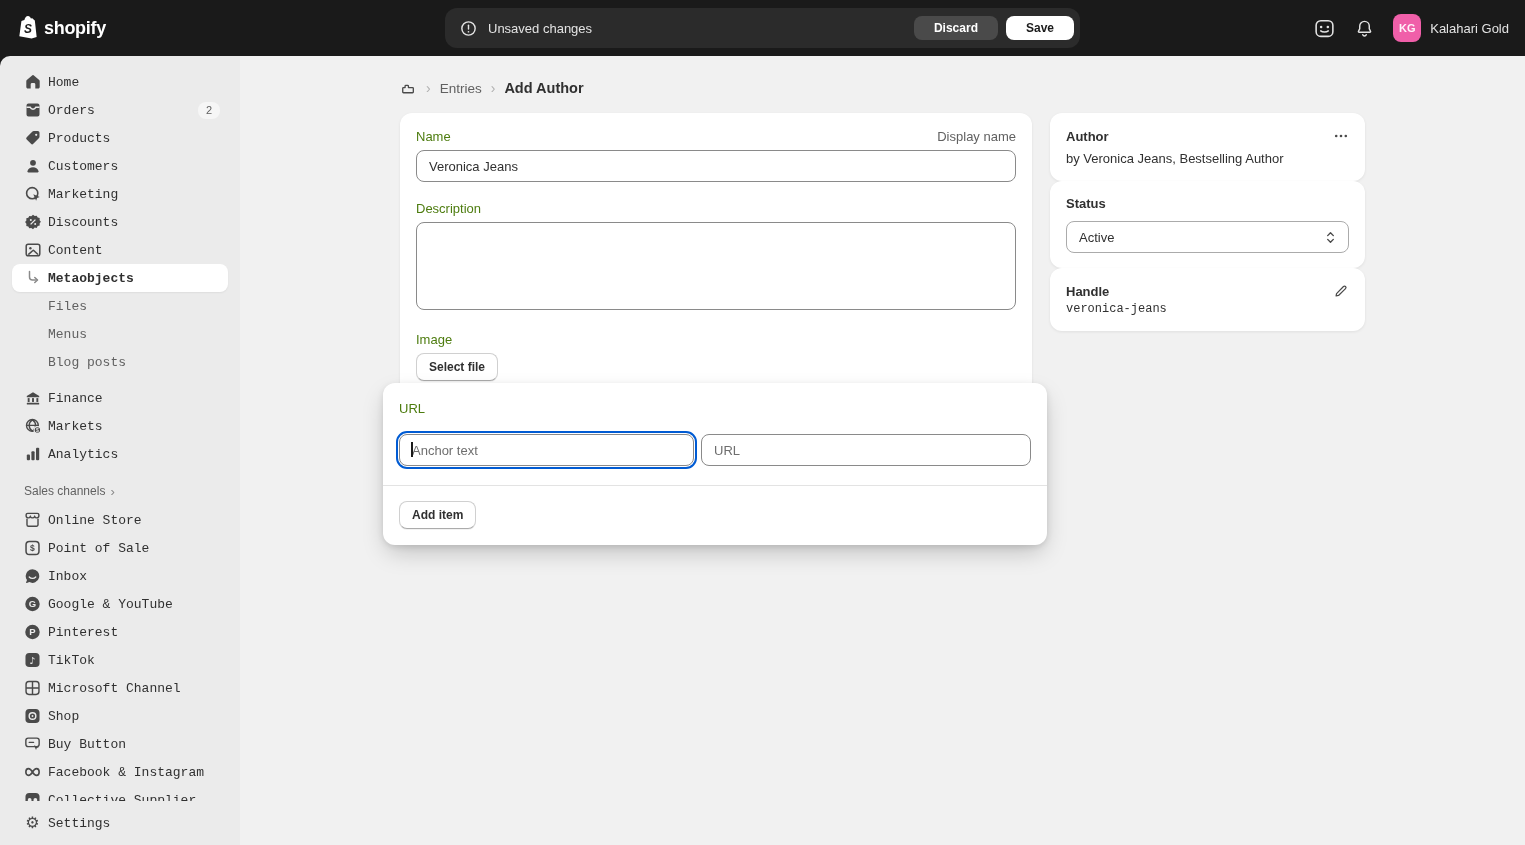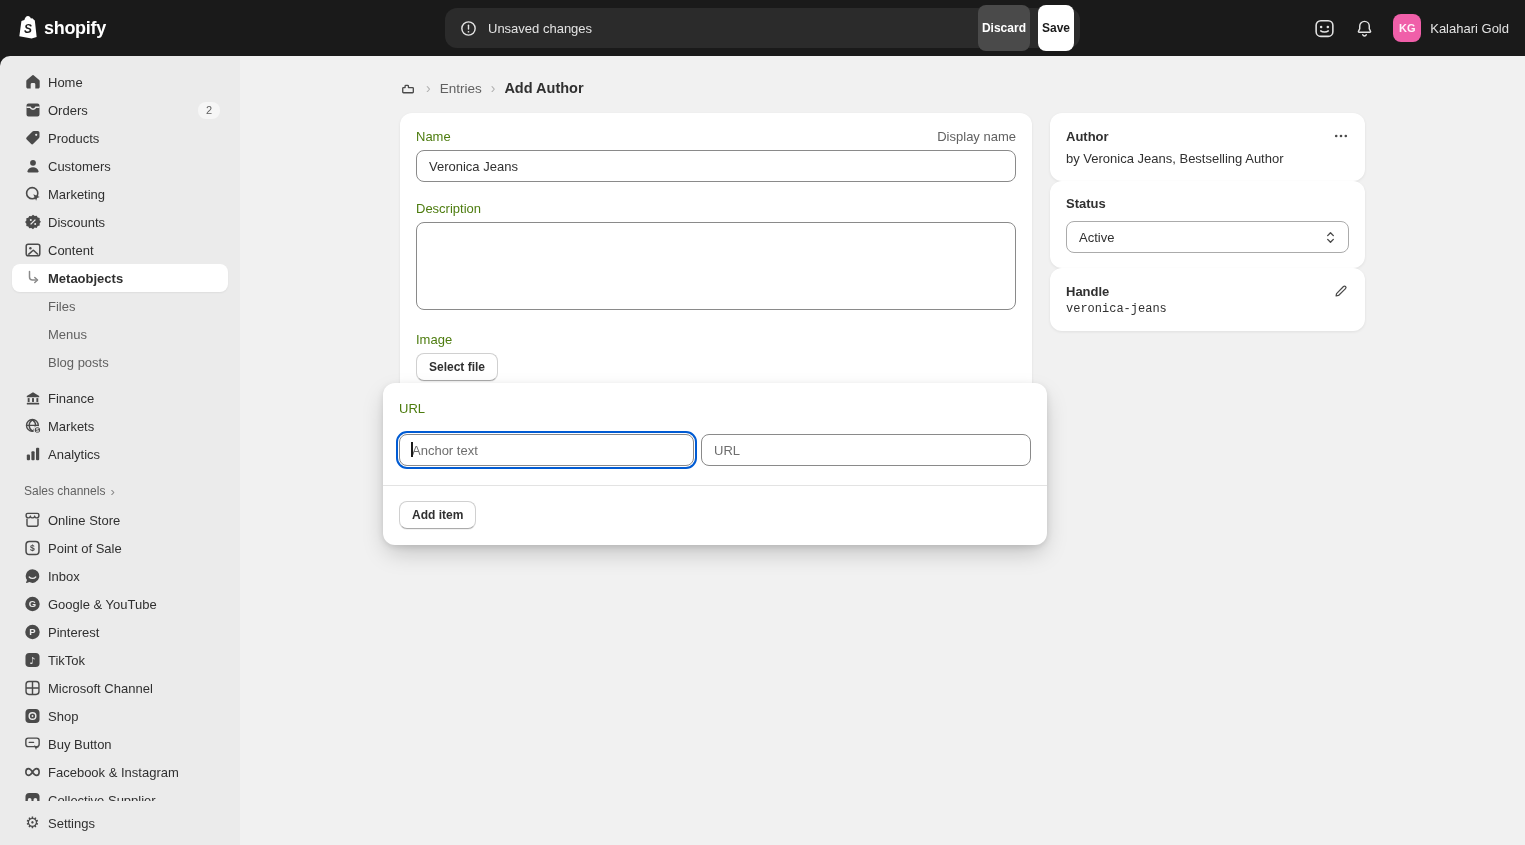--- a/index.html
+++ b/index.html
@@ -19,21 +19,21 @@
   }
   .logo { display: flex; align-items: center; gap: 4px; cursor: pointer; }
   .logo-word { color: #fff; font-size: 18px; font-weight: 700; letter-spacing: -0.3px; }
   .ctx-bar {
     position: absolute; left: 445px; top: 8px; width: 635px; height: 40px;
     background: #2b2b2b; border-radius: 12px; display: flex; align-items: center;
     padding: 0 6px 0 14px; gap: 10px;
   }
   .ctx-text { color: #e3e3e3; font-size: 13px; }
   .ctx-actions { margin-left: auto; display: flex; gap: 8px; }
-  .btn { height: 46px; border: none; border-radius: 8px; padding: 0 4px; font-size: 12px; font-weight: 700; cursor: pointer; font-family: inherit; }
+  .btn { height: 24px; border: none; border-radius: 8px; padding: 0 20px; font-size: 12px; font-weight: 700; cursor: pointer; font-family: inherit; }
   .btn-dark { background: #4a4a4a; color: #fff; }
   .btn-light { background: #ffffff; color: #1a1a1a; }
   .topbar-right { margin-left: auto; display: flex; align-items: center; gap: 18px; }
   .tb-icon { color: #e3e3e3; display: inline-flex; cursor: pointer; }
   .user-chip { display: flex; align-items: center; gap: 9px; cursor: pointer; }
   .avatar {
     width: 28px; height: 28px; border-radius: 8px; background: #f05fa9;
     color: #fff4fa; font-size: 11px; font-weight: 700;
     display: flex; align-items: center; justify-content: center;
   }
@@ -44,21 +44,21 @@
 
   
   .sidebar { width: 240px; flex: 0 0 240px; background: #ebebeb; border-top-left-radius: 10px; display: flex; flex-direction: column; }
   .nav-scroll { height: calc(100% - 44px); overflow: hidden; padding: 12px 12px 0; }
   .nav-footer { height: 44px; padding: 0 12px; display: flex; align-items: center; }
   .nav-item {
     height: 28px; display: flex; align-items: center; gap: 6px;
     padding: 0 8px 0 11px; border-radius: 8px; cursor: pointer; color: #303030;
   }
   .nav-icon { width: 19px; height: 19px; display: inline-flex; align-items: center; justify-content: center; color: #4a4a4a; flex: 0 0 19px; }
-  .nav-label { font-size: 13px; white-space: nowrap; }
+  .nav-label { font-size: 13px; white-space: nowrap; font-family: Liberation Mono, monospace; }
   .nav-badge {
     margin-left: auto; background: #f6f6f6; color: #616161; font-size: 11px;
     border-radius: 8px; padding: 2px 8px; line-height: 13px;
   }
   .nav-item.selected { background: #ffffff; box-shadow: 0 1px 2px rgba(0,0,0,0.06); }
   .nav-item.selected .nav-label { font-weight: 700; }
   .nav-sub { padding-left: 36px; color: #616161; }
   .nav-gap { height: 8px; }
   .nav-section {
     height: 30px; display: flex; align-items: center; gap: 5px;

